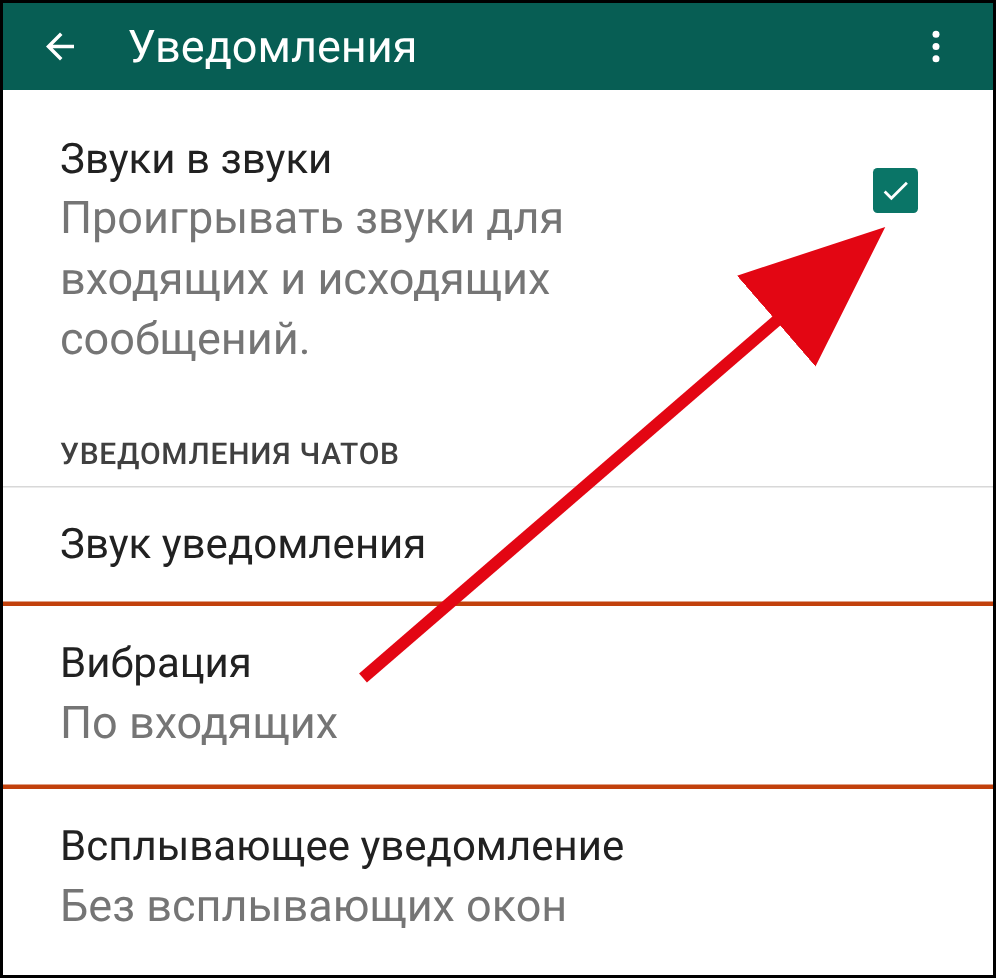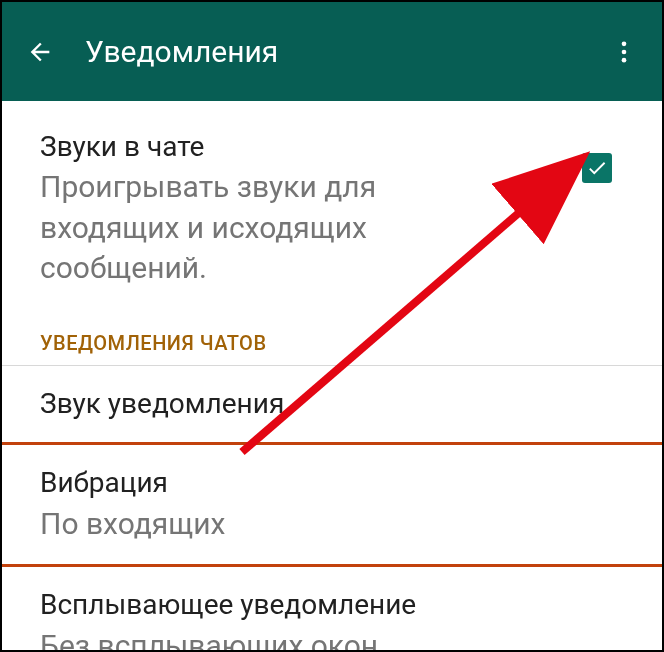--- a/index.html
+++ b/index.html
@@ -11,21 +11,21 @@
       font-family: Roboto, "Helvetica Neue", Arial, sans-serif;
       background: #fff;
       width: 664px;
       height: 652px;
       overflow: hidden;
       border: 2px solid #000;
       position: relative;
     }
     .header {
       background: #075E54;
-      height: 99px;
+      height: 58px;
       display: flex;
       align-items: center;
       padding: 0 18px;
       color: #fff;
     }
     .back-icon {
       display: flex;
       align-items: center;
       justify-content: center;
       width: 40px;
@@ -84,21 +84,21 @@
       align-items: center;
       justify-content: center;
       cursor: pointer;
     }
     .section-header {
       padding: 18px 28px 10px 38px;
       border-bottom: 1px solid #d8d8d8;
     }
     .section-header-text {
       font-size: 20px;
-      color: #a16207;
+      color: #404040;
       font-weight: 500;
       letter-spacing: 0.5px;
     }
     .first-row {
       padding-top: 28px;
       padding-bottom: 24px;
     }
     .first-row .setting-subtitle {
       max-width: 450px;
     }
@@ -123,21 +123,21 @@
       <circle cx="12" cy="5" r="2" fill="#fff"></circle>
       <circle cx="12" cy="12" r="2" fill="#fff"></circle>
       <circle cx="12" cy="19" r="2" fill="#fff"></circle>
     </svg>
   </div>
 </div>
 
 <div class="content">
 
   <div class="setting-row first-row no-border">
-    <div class="setting-title">Звуки в чате</div>
+    <div class="setting-title">Звуки в звуки</div>
     <div class="setting-subtitle">Проигрывать звуки для входящих и исходящих сообщений.</div>
     <div class="checkbox-wrap">
       <div class="checkbox">
         <svg width="22" height="22" viewBox="0 0 24 24">
           <path d="M9 16.17L4.83 12l-1.42 1.41L9 19 21 7l-1.41-1.41z" fill="#fff"></path>
         </svg>
       </div>
     </div>
   </div>
 

